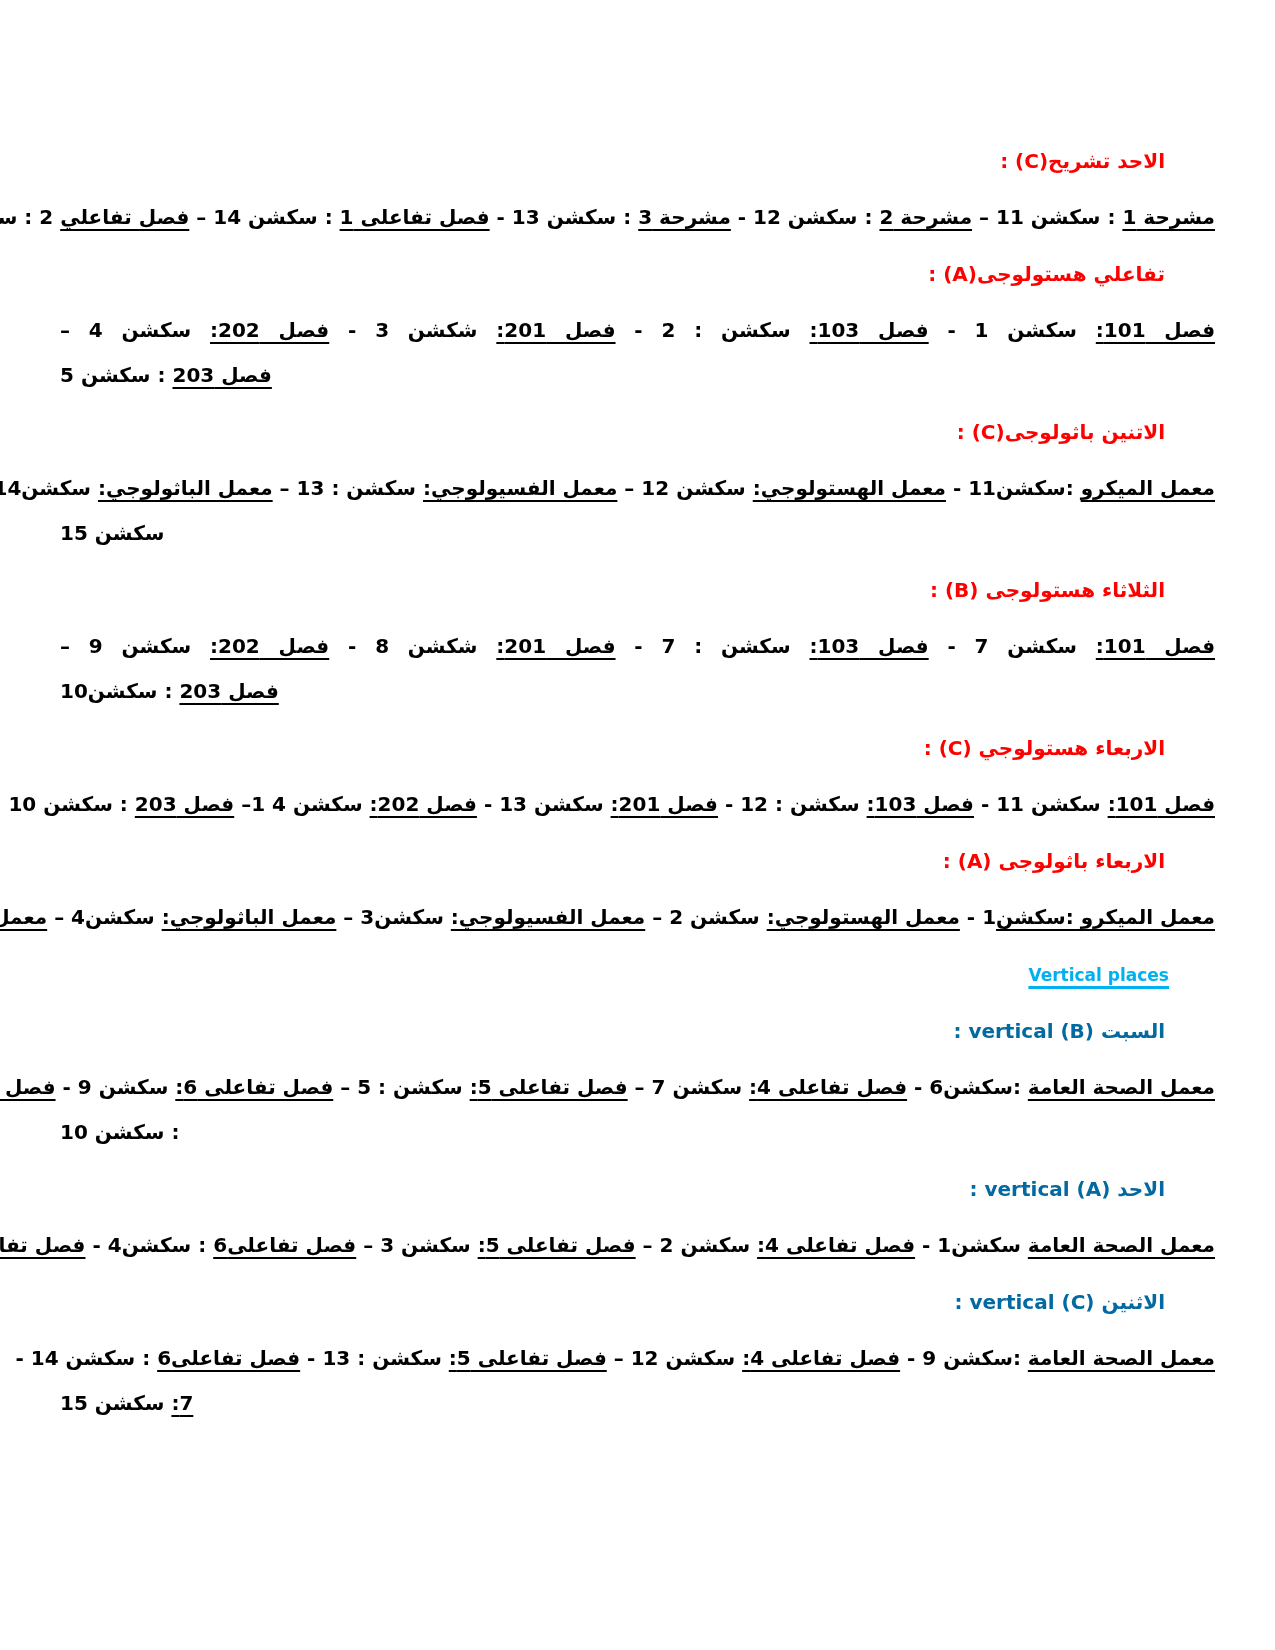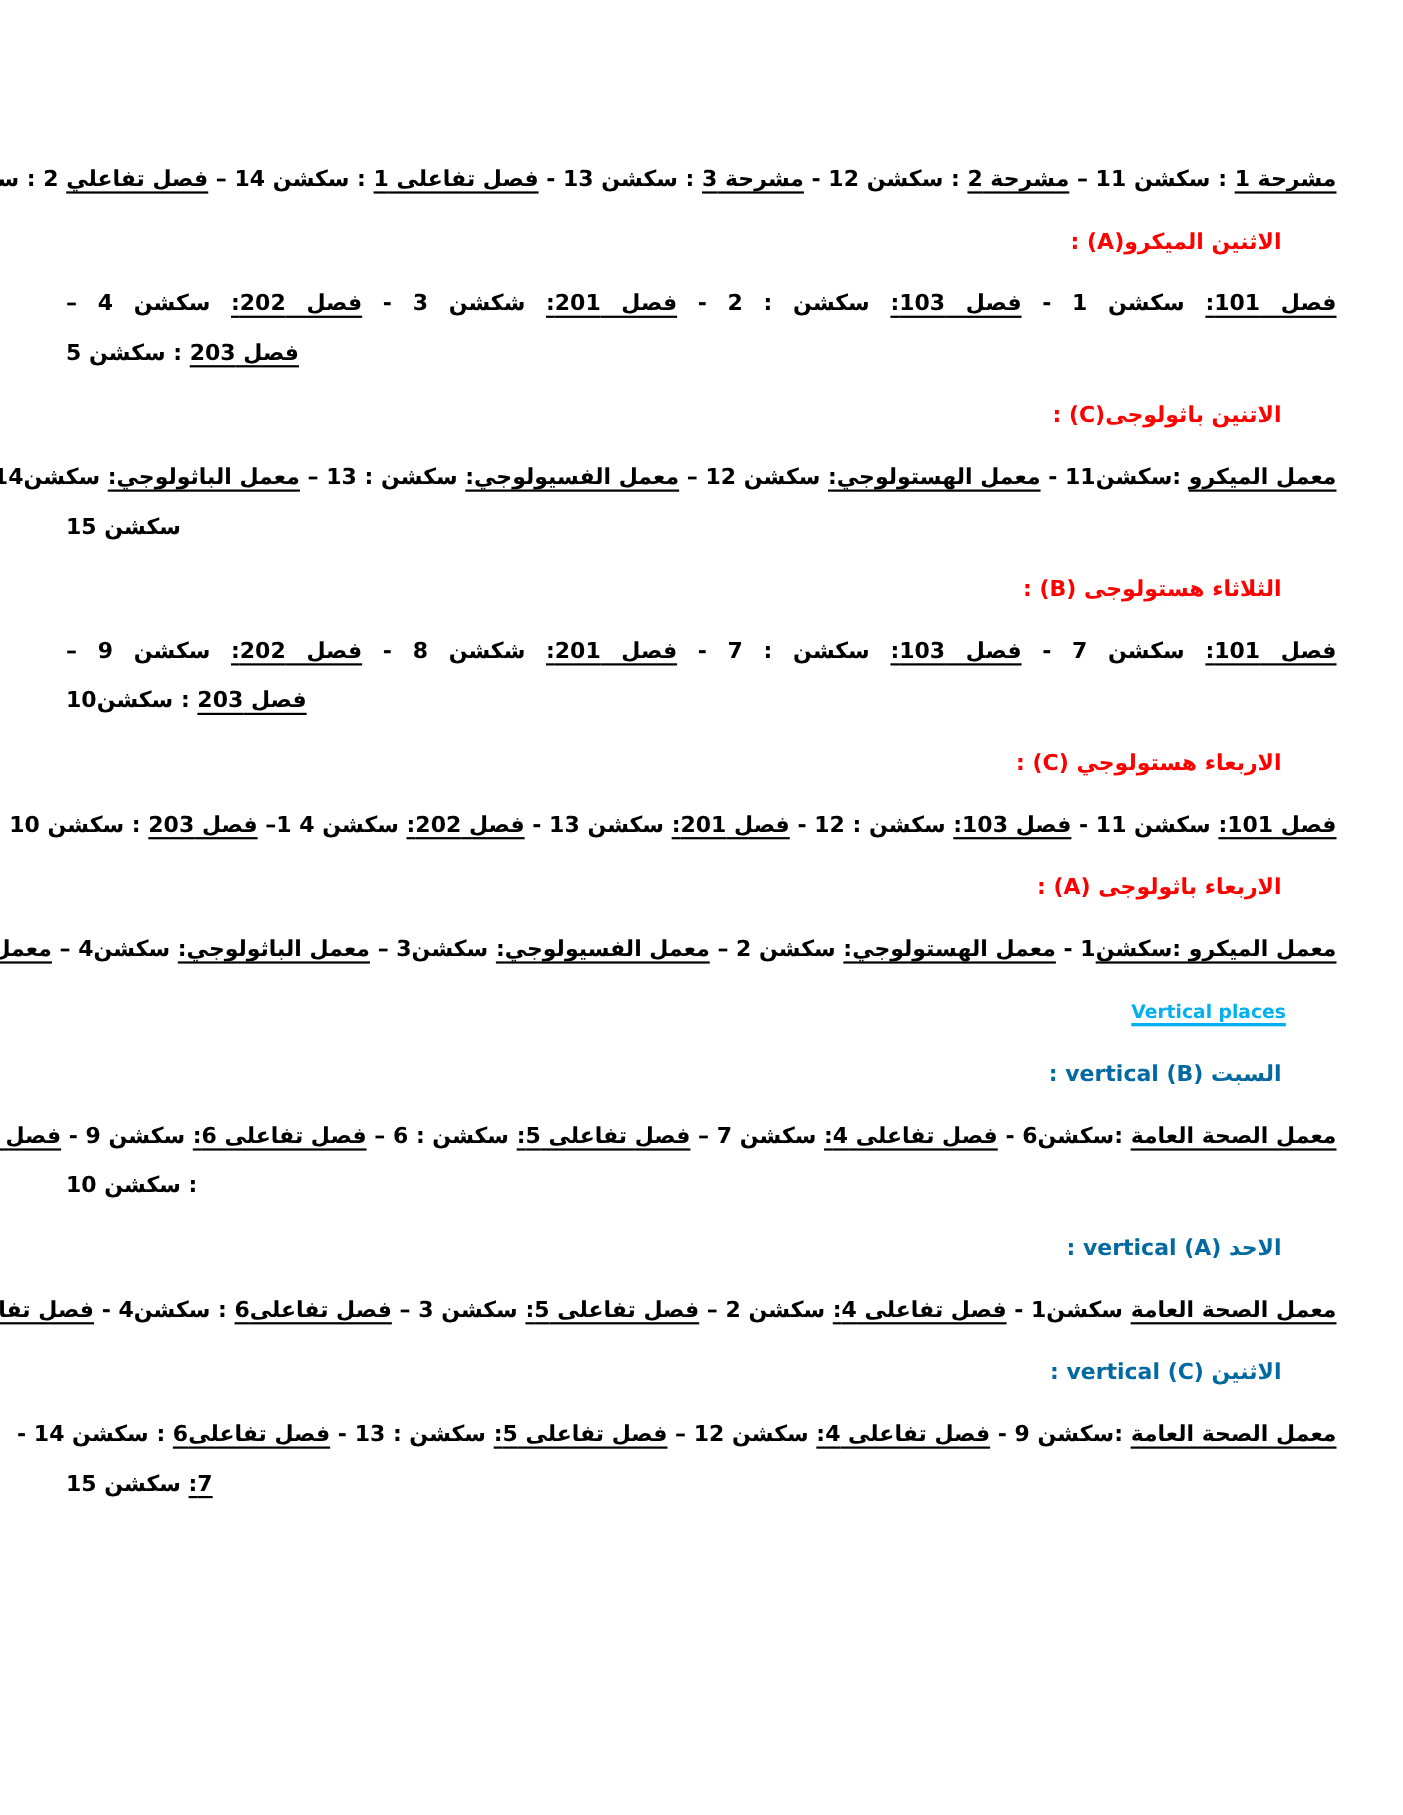--- a/index.html
+++ b/index.html
@@ -59,24 +59,25 @@
     text-decoration:underline;
     text-decoration-thickness:2px;
     text-underline-offset:5px;
   }
 </style>
 </head>
 <body>
 
 <div class="page">
   <div class="content">
+      <div class="h red">الاحد تشريح(C) :</div>
       <div class="para">
         <div class="line jl"><span class="seg u">مشرحة 1</span><span class="seg"> : سكشن 11 – </span><span class="seg u">مشرحة 2</span><span class="seg"> : سكشن 12 - </span><span class="seg u">مشرحة 3</span><span class="seg"> : سكشن 13 - </span><span class="seg u">فصل تفاعلى 1</span><span class="seg"> : سكشن 14 – </span><span class="seg u">فصل تفاعلي</span><span class="seg"> 2 : سكشن 15</span></div>
       </div>
-      <div class="h red">الاثنين الميكرو(A) :</div>
+      <div class="h red">تفاعلي هستولوجى(A) :</div>
       <div class="para">
         <div class="line jl"><span class="seg u">فصل 101:</span><span class="seg"> سكشن 1 - </span><span class="seg u">فصل 103:</span><span class="seg"> سكشن : 2 - </span><span class="seg u">فصل 201:</span><span class="seg"> شكشن 3 - </span><span class="seg u">فصل 202:</span><span class="seg"> سكشن 4 –</span></div>
         <div class="line"><span class="seg u">فصل 203</span><span class="seg"> : سكشن 5</span></div>
       </div>
       <div class="h red">الاتنين باثولوجى(C) :</div>
       <div class="para">
         <div class="line jl"><span class="seg u">معمل الميكرو</span><span class="seg"> :سكشن11 - </span><span class="seg u">معمل الهستولوجي:</span><span class="seg"> سكشن 12 – </span><span class="seg u">معمل الفسيولوجي:</span><span class="seg"> سكشن : 13 – </span><span class="seg u">معمل الباثولوجي:</span><span class="seg"> سكشن14 – </span></div>
         <div class="line"><span class="seg">سكشن 15</span></div>
       </div>
       <div class="h red">الثلاثاء هستولوجى (B) :</div>
@@ -88,21 +89,21 @@
       <div class="para">
         <div class="line jl"><span class="seg u">فصل 101:</span><span class="seg"> سكشن 11 - </span><span class="seg u">فصل 103:</span><span class="seg"> سكشن : 12 - </span><span class="seg u">فصل 201:</span><span class="seg"> سكشن 13 - </span><span class="seg u">فصل 202:</span><span class="seg"> سكشن 4 1– </span><span class="seg u">فصل 203</span><span class="seg"> : سكشن 10</span></div>
       </div>
       <div class="h red">الاربعاء باثولوجى  (A) :</div>
       <div class="para">
         <div class="line jl"><span class="seg u">معمل الميكرو :سكشن</span><span class="seg">1 - </span><span class="seg u">معمل الهستولوجي:</span><span class="seg"> سكشن 2 – </span><span class="seg u">معمل الفسيولوجي:</span><span class="seg"> سكشن3 – </span><span class="seg u">معمل الباثولوجي:</span><span class="seg"> سكشن4 – </span><span class="seg u">معمل البايو:</span></div>
       </div>
       <div class="title">Vertical places</div>
       <div class="h blue">السبت vertical (B) :</div>
       <div class="para">
-        <div class="line jl"><span class="seg u">معمل الصحة العامة</span><span class="seg"> :سكشن6 - </span><span class="seg u">فصل تفاعلى 4:</span><span class="seg"> سكشن 7 – </span><span class="seg u">فصل تفاعلى 5:</span><span class="seg"> سكشن : 6 – </span><span class="seg u">فصل تفاعلى 6:</span><span class="seg"> سكشن 9 - </span><span class="seg u">فصل تفاعلى7</span></div>
+        <div class="line jl"><span class="seg u">معمل الصحة العامة</span><span class="seg"> :سكشن6 - </span><span class="seg u">فصل تفاعلى 4:</span><span class="seg"> سكشن 7 – </span><span class="seg u">فصل تفاعلى 5:</span><span class="seg"> سكشن : 5 – </span><span class="seg u">فصل تفاعلى 6:</span><span class="seg"> سكشن 9 - </span><span class="seg u">فصل تفاعلى7</span></div>
         <div class="line"><span class="seg">: سكشن 10</span></div>
       </div>
       <div class="h blue">الاحد vertical (A) :</div>
       <div class="para">
         <div class="line jl"><span class="seg u">معمل الصحة العامة</span><span class="seg">  سكشن1 - </span><span class="seg u">فصل تفاعلى 4:</span><span class="seg"> سكشن 2 – </span><span class="seg u">فصل تفاعلى 5:</span><span class="seg"> سكشن 3 – </span><span class="seg u">فصل تفاعلى6</span><span class="seg"> : سكشن4 - </span><span class="seg u">فصل تفاعلى 7</span></div>
       </div>
       <div class="h blue">الاثنين vertical  (C) :</div>
       <div class="para">
         <div class="line jl"><span class="seg u">معمل الصحة العامة</span><span class="seg"> :سكشن 9 - </span><span class="seg u">فصل تفاعلى 4:</span><span class="seg"> سكشن 12 – </span><span class="seg u">فصل تفاعلى 5:</span><span class="seg"> سكشن : 13 - </span><span class="seg u">فصل تفاعلى6</span><span class="seg"> : سكشن 14 - </span></div>
         <div class="line"><span class="seg u">7:</span><span class="seg"> سكشن 15</span></div>

